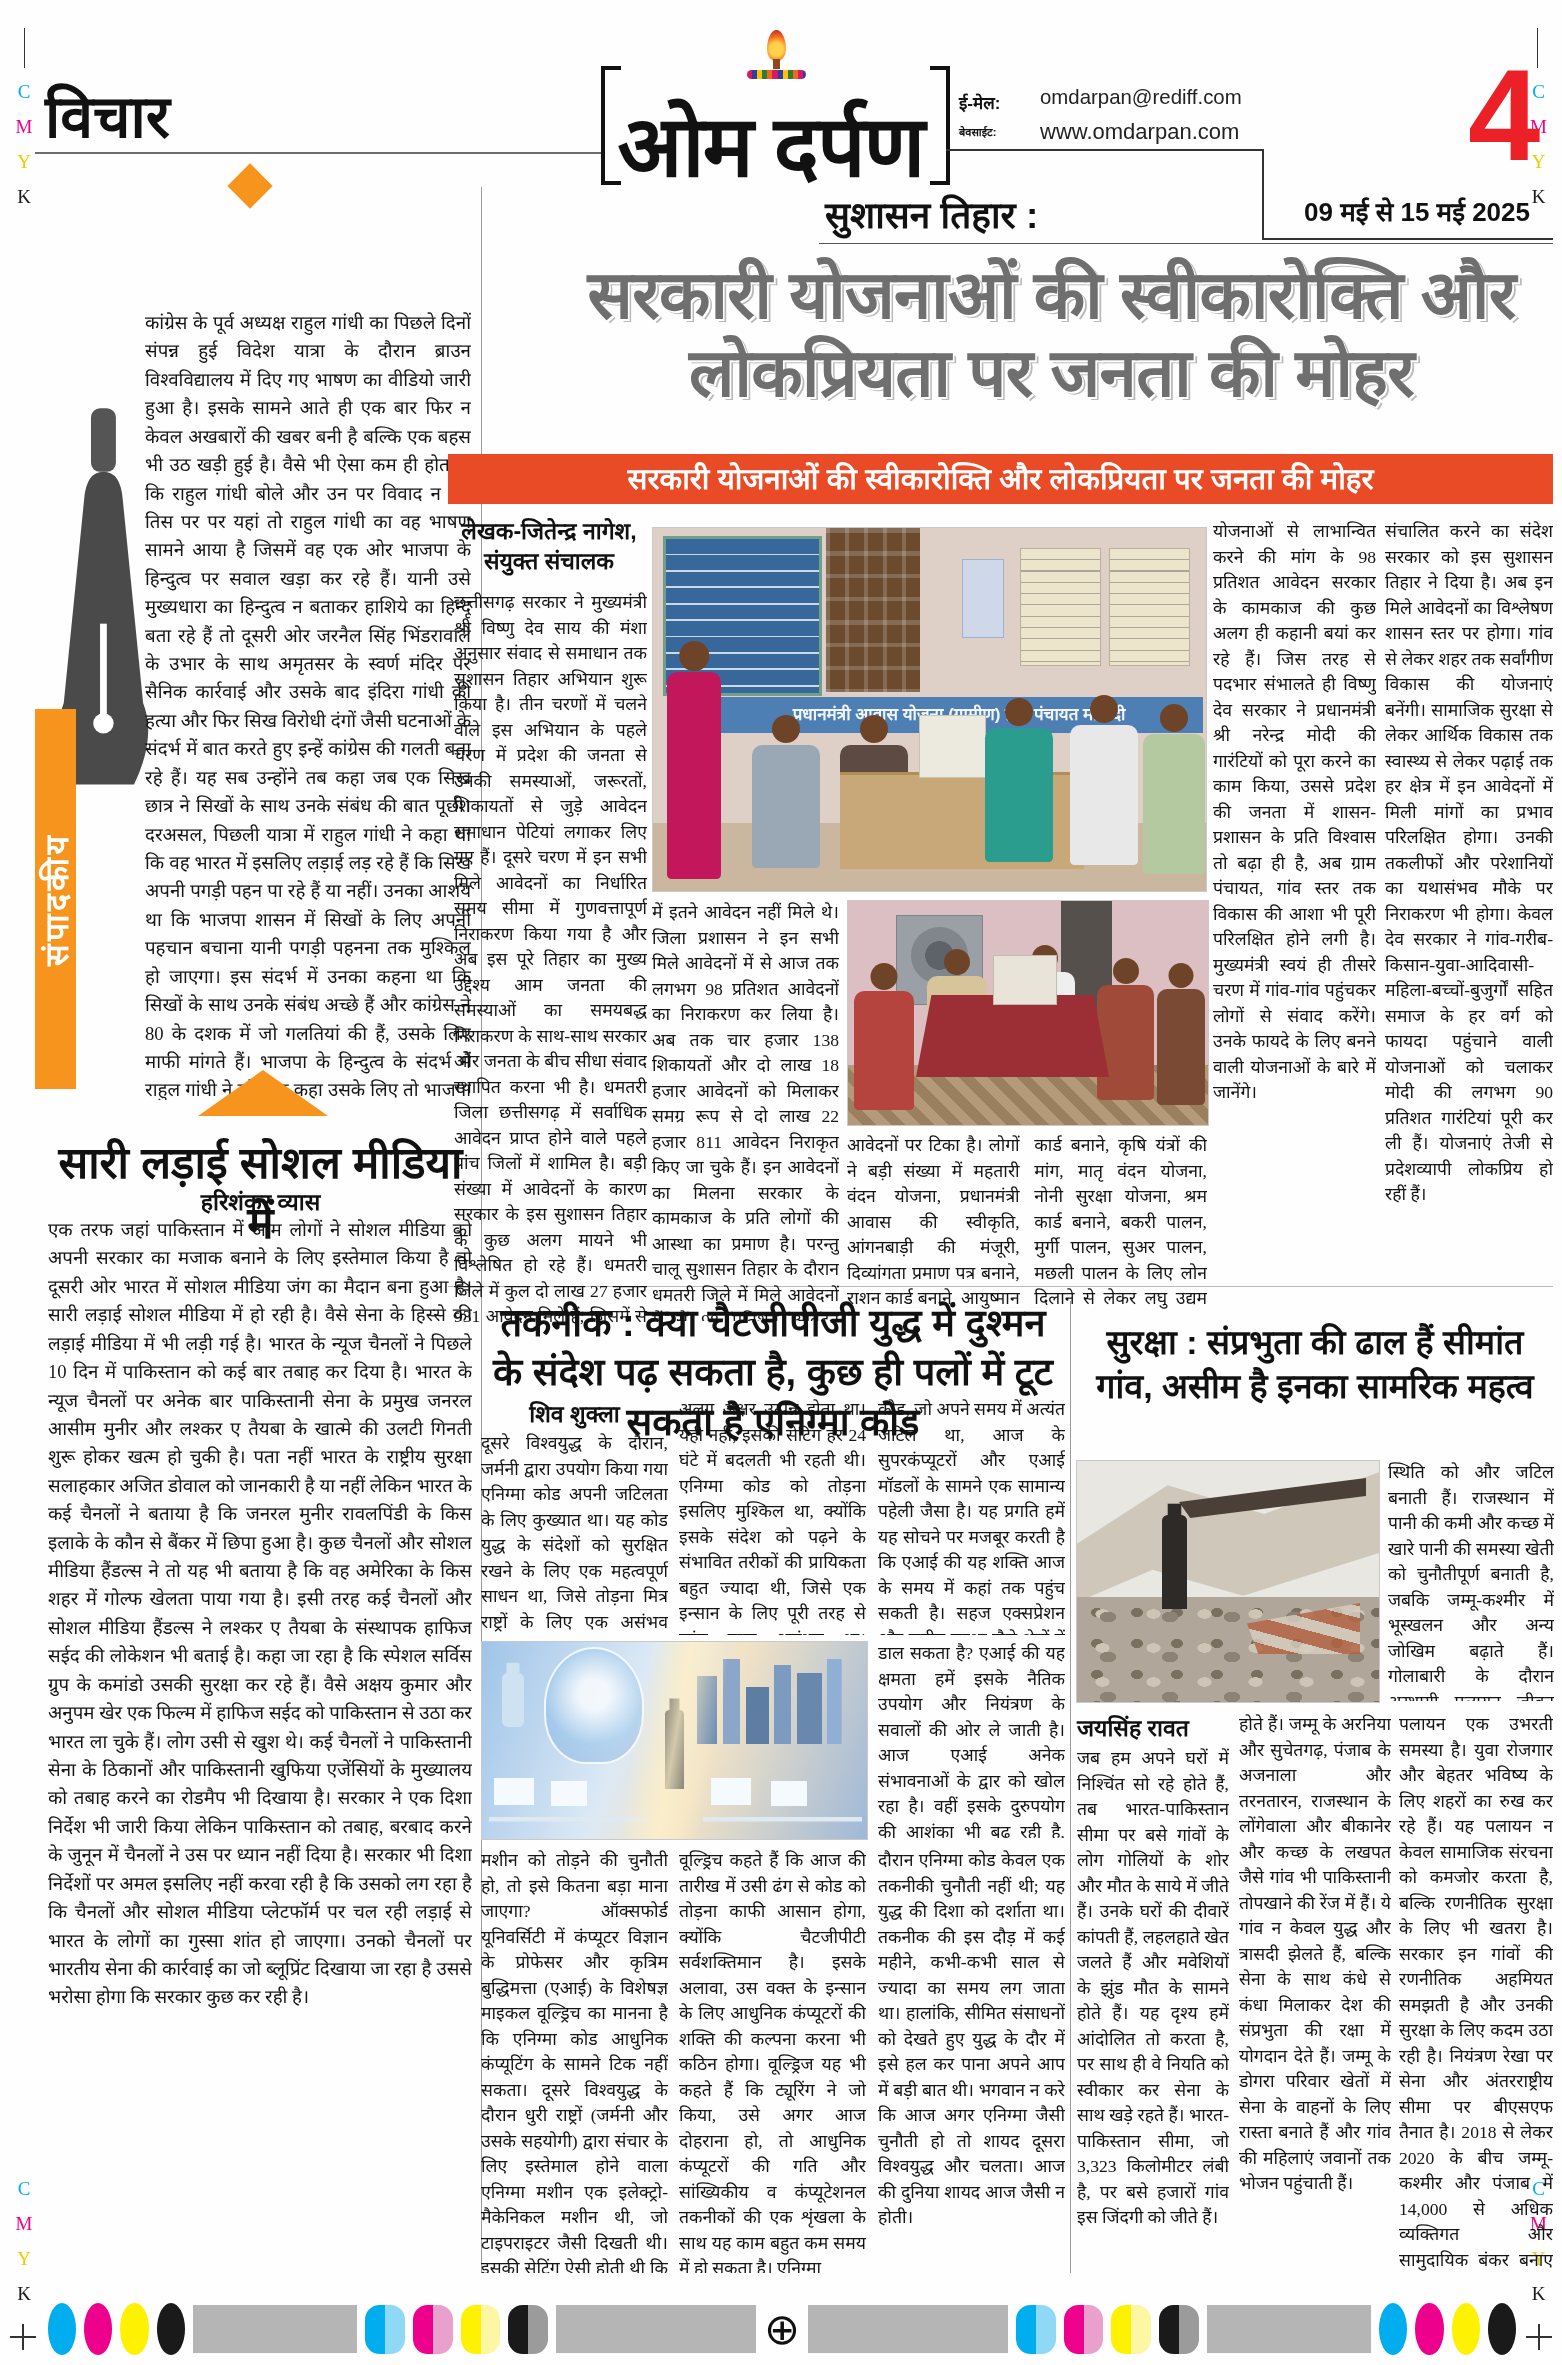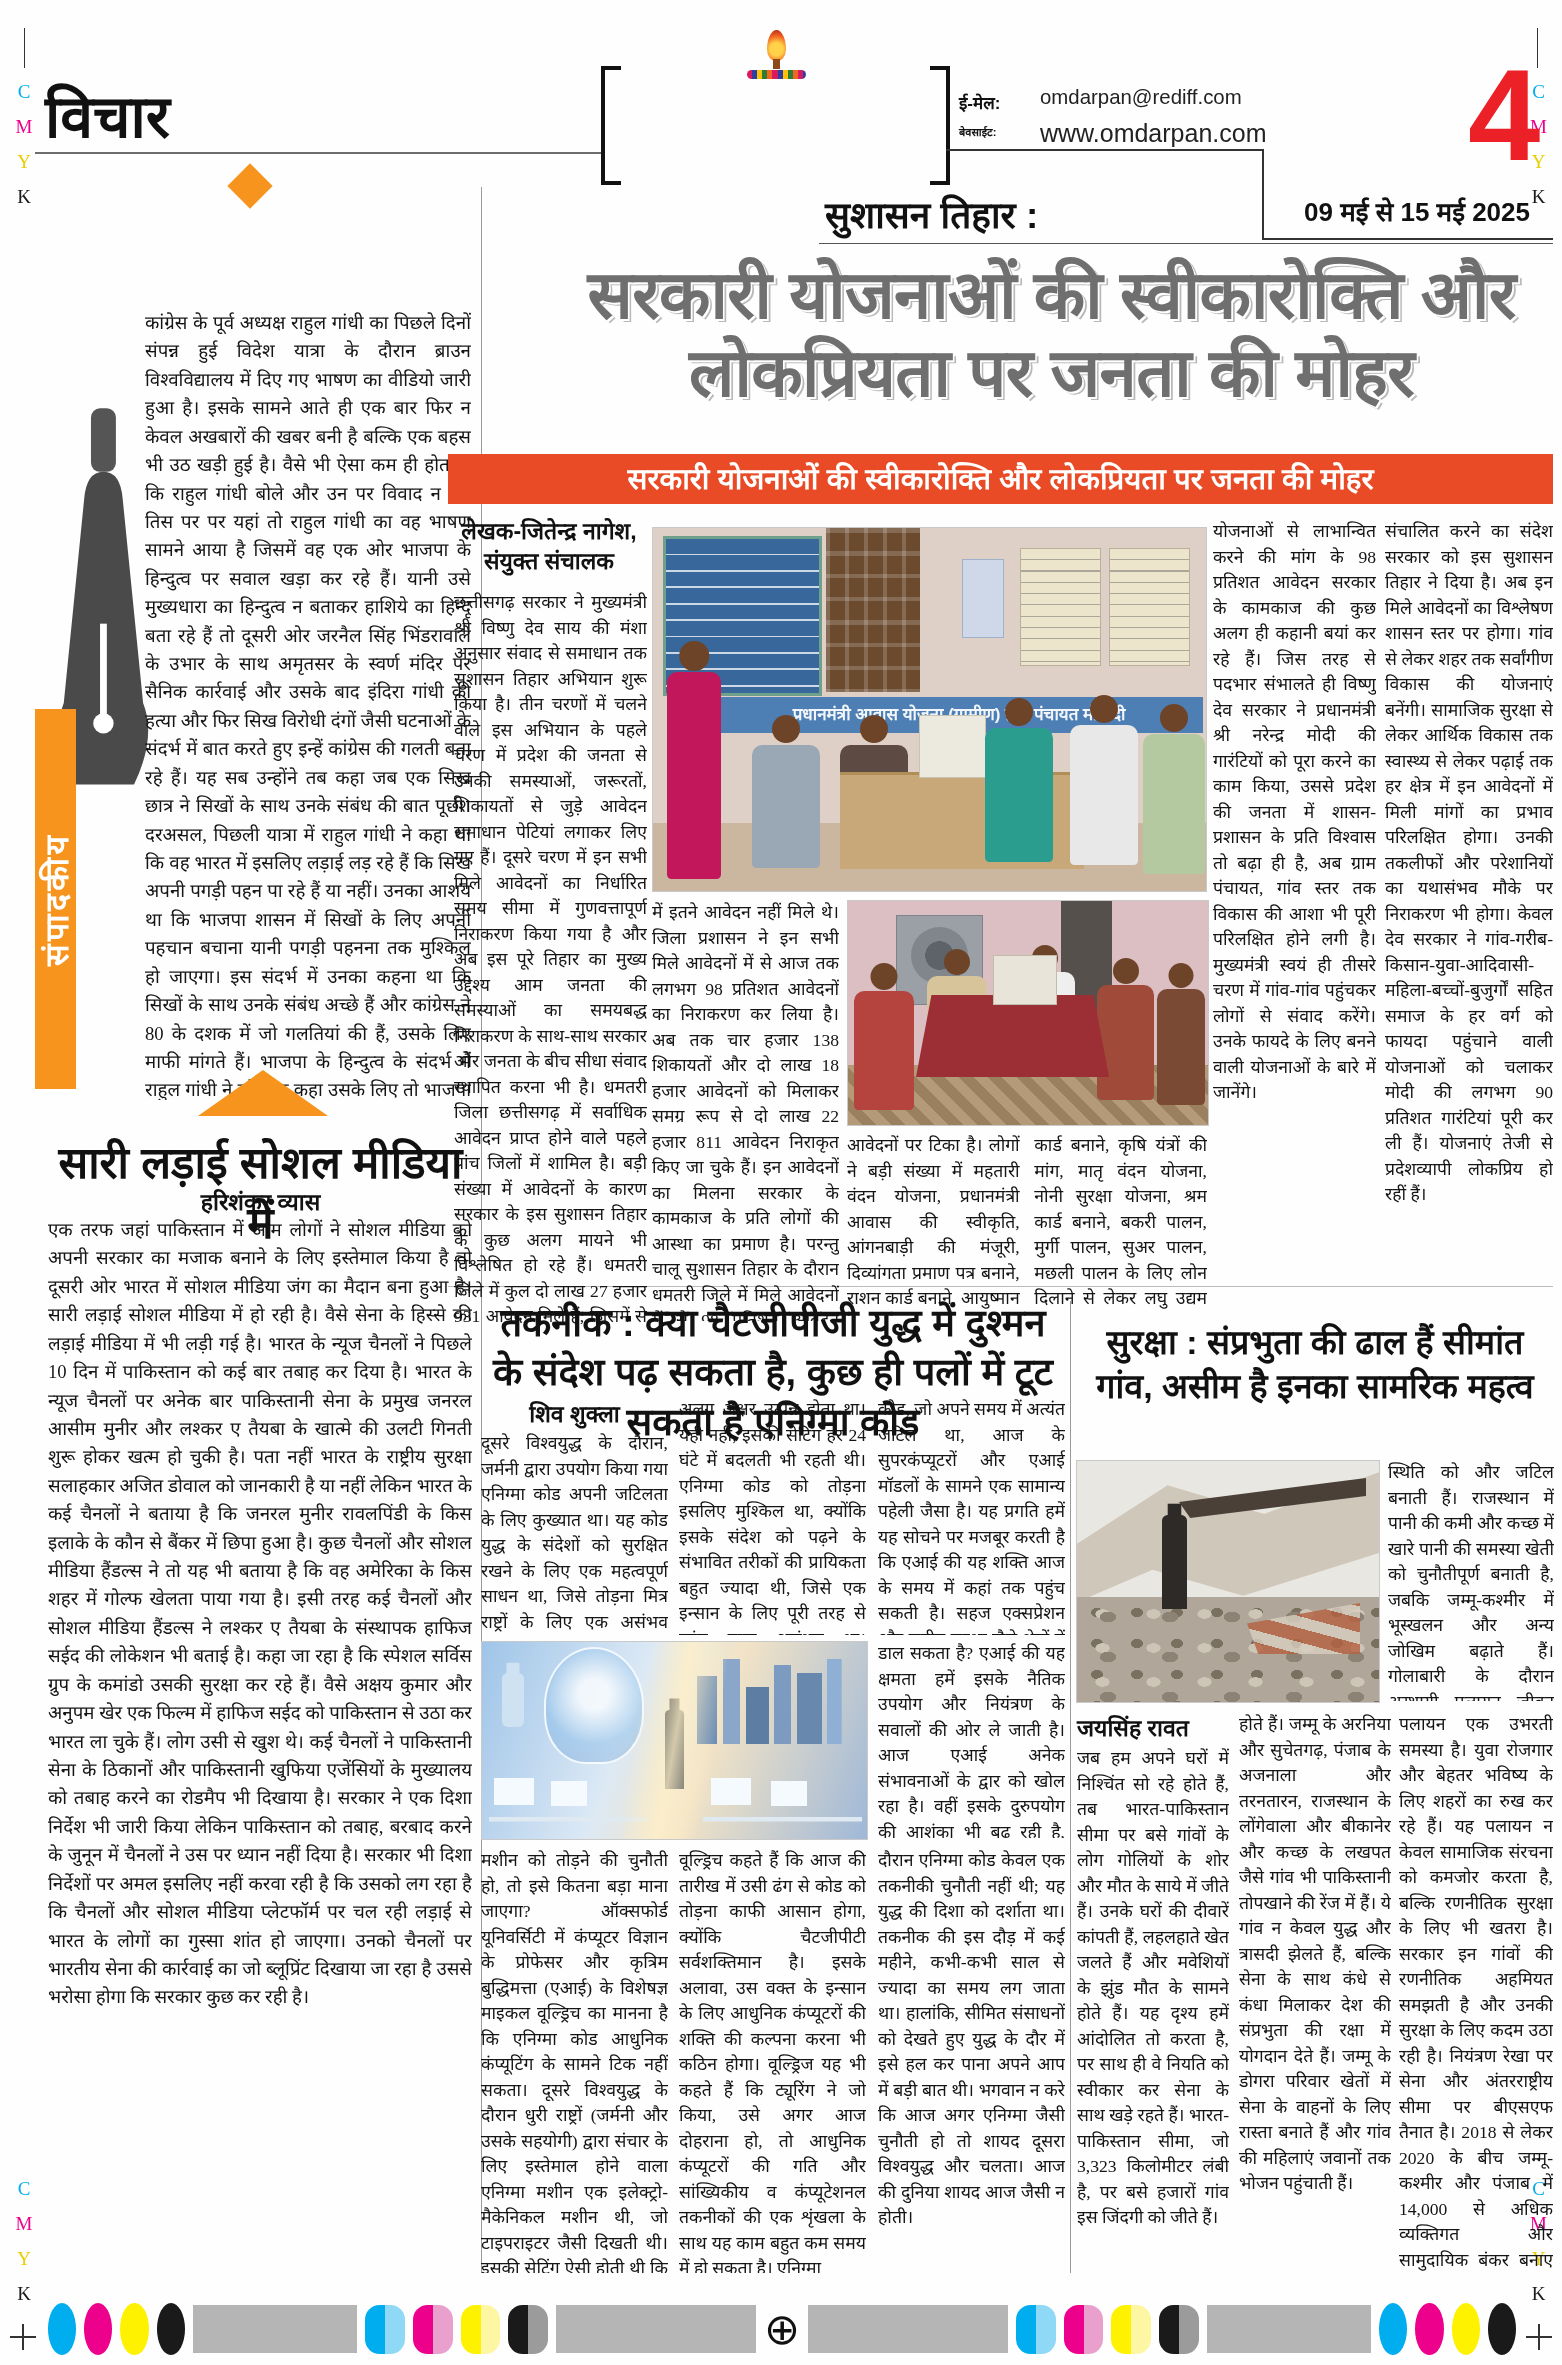--- a/index.html
+++ b/index.html
@@ -62,25 +62,26 @@
 
   <div class="abs" style="left:601px;top:66px;width:16px;height:111px;border-left:4px solid #111;border-top:4px solid #111;border-bottom:4px solid #111;"></div>
   <div class="abs" style="left:930px;top:66px;width:16px;height:111px;border-right:4px solid #111;border-top:4px solid #111;border-bottom:4px solid #111;"></div>
 
   <div class="abs" style="left:737px;top:29.5px;width:79px;height:62px;">
     <div class="abs" style="left:29.5px;top:0;width:19px;height:31px;border-radius:50% 50% 45% 45%/62% 62% 38% 38%;background:radial-gradient(circle at 50% 62%,#ffd24a 0 30%,#f26522 62%,#a81d10 100%);"></div>
     <div class="abs" style="left:36px;top:29.5px;width:6.8px;height:10.2px;background:#8d4a18;"></div>
     <div class="abs" style="left:10.2px;top:40px;width:59px;height:9px;border-radius:4.5px;background:repeating-linear-gradient(90deg,#d81b60 0 5.1px,#303f9f 5.1px 10.2px,#ffc107 10.2px 15.3px,#2e7d32 15.3px 20.4px,#f26522 20.4px 25.5px);"></div>
   </div>
 
+  <div class="abs bold center" style="left:612px;top:85px;width:317px;font-size:85px;font-weight:900;letter-spacing:-1.7px;">ओम दर्पण</div>
 
   <div class="abs bold" style="left:959px;top:91px;font-size:17px;">ई-मेल:</div>
   <div class="abs" style="left:1040px;top:86px;font-size:20.4px;color:#222;">omdarpan@rediff.com</div>
   <div class="abs bold" style="left:959px;top:124px;font-size:11px;">बेवसाईट:</div>
-  <div class="abs" style="left:1040px;top:119px;font-size:25px;color:#222;">www.omdarpan.com</div>
+  <div class="abs" style="left:1040px;top:119px;font-size:22px;color:#222;">www.omdarpan.com</div>
 
   <div class="rule" style="left:946px;top:149px;width:317px;height:1.7px;background:#333;"></div>
   <div class="rule" style="left:1262px;top:149px;width:1.7px;height:91px;background:#333;"></div>
   <div class="rule" style="left:1262px;top:238px;width:291px;height:1.7px;background:#333;"></div>
 
   <div class="abs bold" style="left:1304px;top:193px;font-size:26px;font-weight:800;">09 मई से 15 मई 2025</div>
   <div class="abs" style="left:1468px;top:50px;font-size:130px;line-height:1;font-weight:900;color:#ec2027;">4</div>
 
   <div class="vline" style="left:481px;top:187px;height:2086px;"></div>
   <div class="vline" style="left:1070px;top:1301px;height:972px;"></div>

